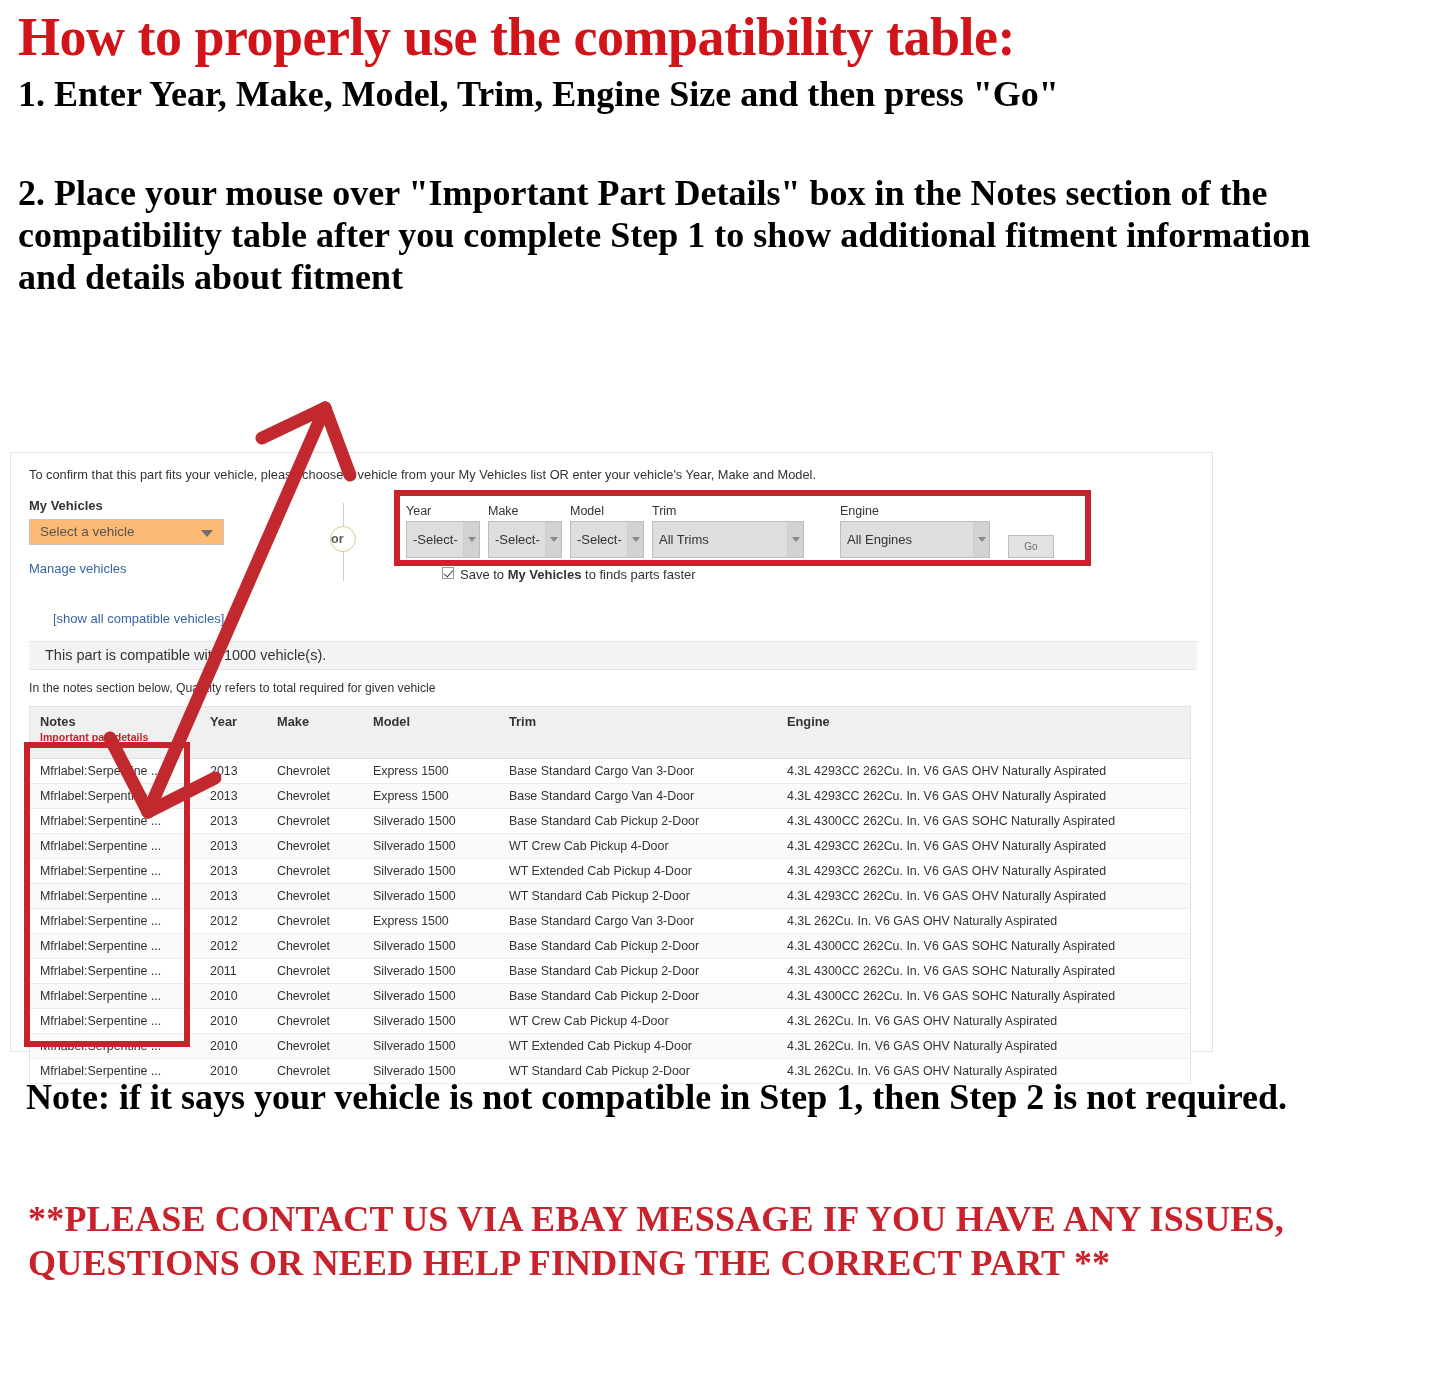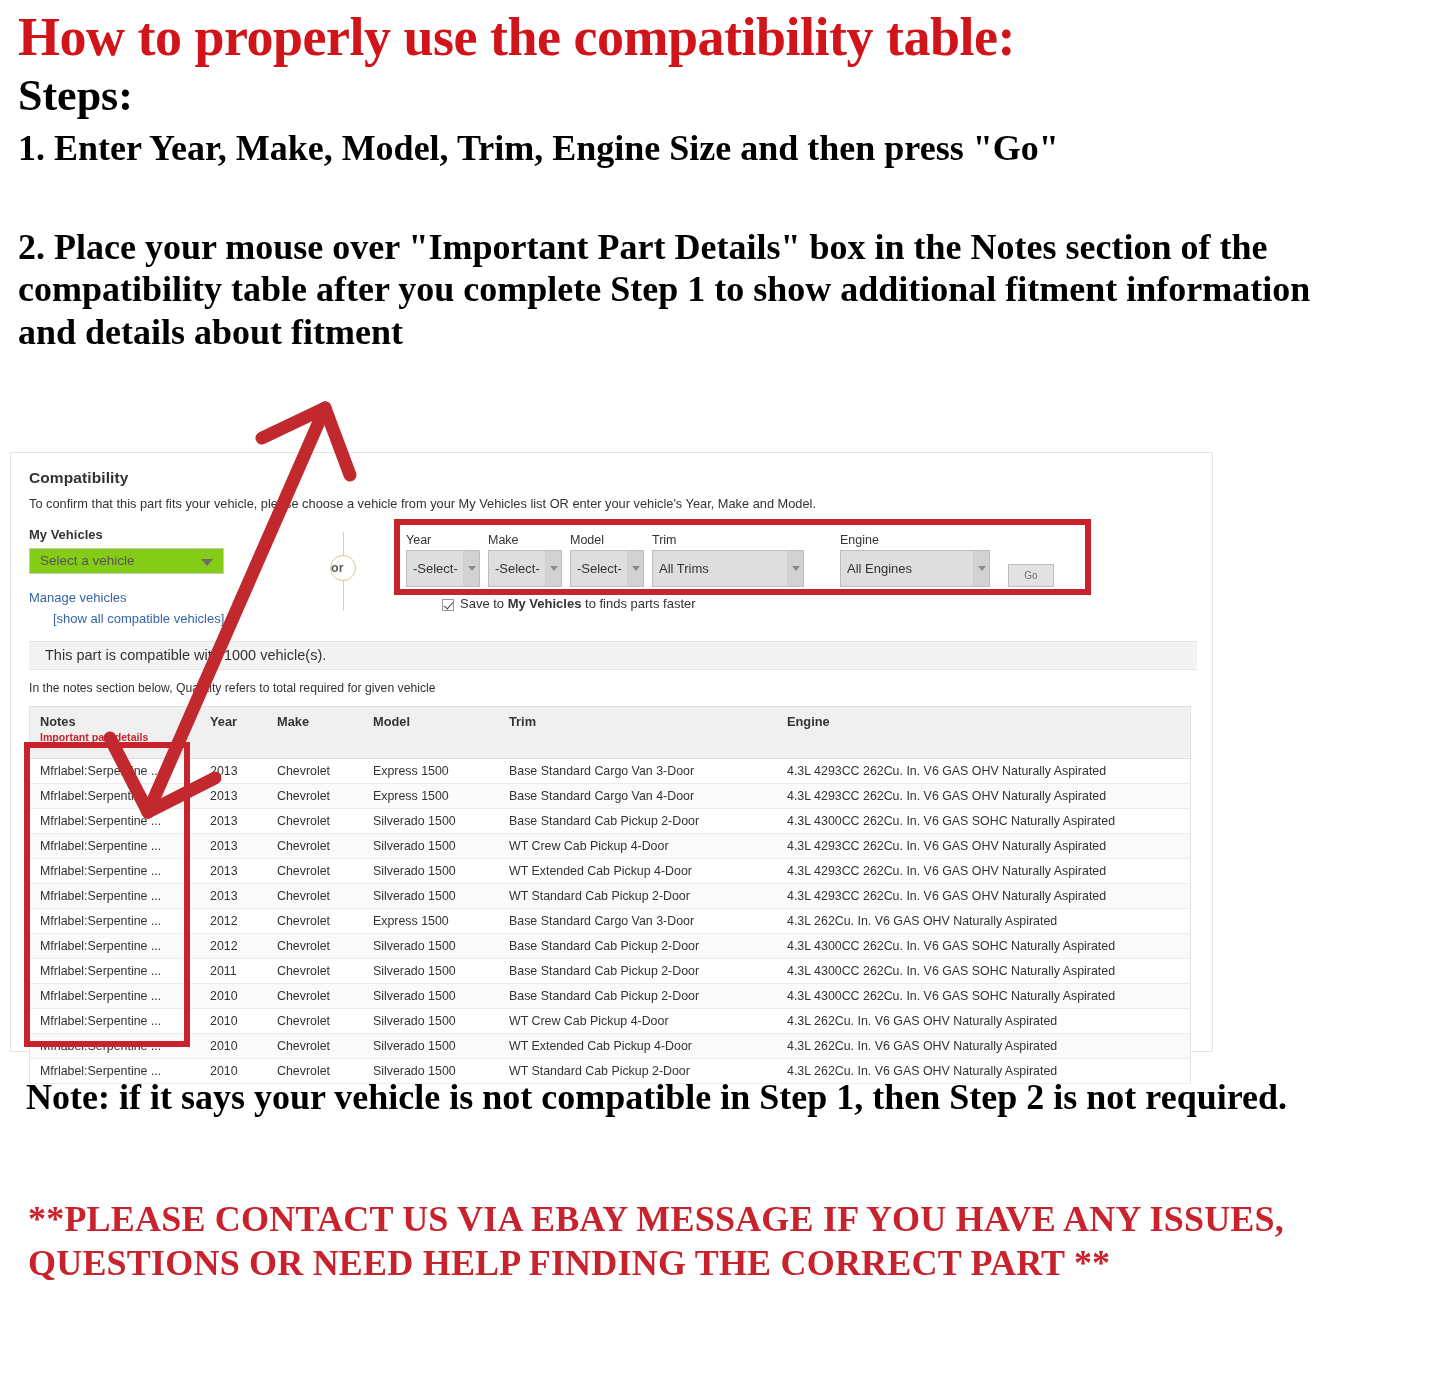--- a/index.html
+++ b/index.html
@@ -94,21 +94,21 @@
   .mv-label {
     font-size: 13px;
     font-weight: bold;
     color: #333333;
     margin-bottom: 6px;
   }
   .mv-select {
     width: 195px;
     height: 26px;
     border: 1px solid #c7c7c7;
-    background: #84cc16;
+    background: #fdba74;
     position: relative;
     box-sizing: border-box;
   }
   .mv-select .val {
     font-size: 13.5px;
     color: #555555;
     padding: 4px 0 0 10px;
     display: block;
   }
   .mv-caret {
@@ -231,21 +231,21 @@
     font-size: 10px;
     color: #6f6f6f;
     text-align: center;
     line-height: 21px;
     box-sizing: border-box;
     margin-left: 10px;
     cursor: pointer;
   }
   .save-row {
     display: flex;
-    align-items: flex-end;
+    align-items: flex-start;
     margin-top: 9px;
     margin-left: 36px;
   }
   .checkbox {
     width: 12px;
     height: 12px;
     border: 1px solid #9a9a9a;
     background: #ffffff;
     position: relative;
     margin-right: 6px;
@@ -399,29 +399,27 @@
     font-size: 36px;
     line-height: 1.22;
     letter-spacing: 0.2px;
   }
 </style>
 </head>
 <body>
 
 <div class="instructions">
   <div class="title-red">How to properly use the compatibility table:</div>
-  <div class="steps-label">Steps:</div>
   <div class="step-line step-1">1. Enter Year, Make, Model, Trim, Engine Size and then press "Go"</div>
   <div class="step-line step-2">2. Place your mouse over "Important Part Details" box in the Notes section of the compatibility table after you complete Step 1 to show additional fitment information and details about fitment</div>
 </div>
 
 <div class="compat-panel">
   <div class="compat-inner">
 
-    <div class="compat-heading">Compatibility</div>
     <div class="compat-sub">To confirm that this part fits your vehicle, please choose a vehicle from your My Vehicles list OR enter your vehicle's Year, Make and Model.</div>
 
     <div class="chooser">
 
       <div class="my-vehicles">
         <div class="mv-label">My Vehicles</div>
         <div class="mv-select">
           <span class="val">Select a vehicle</span>
           <span class="mv-caret"></span>
         </div>

